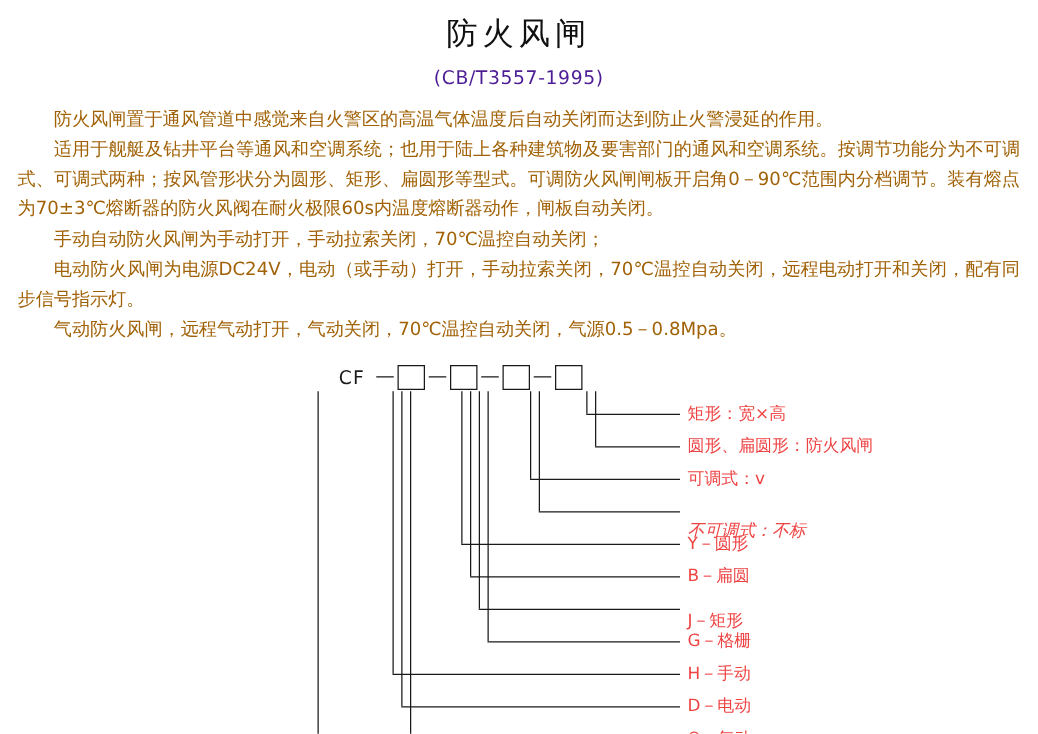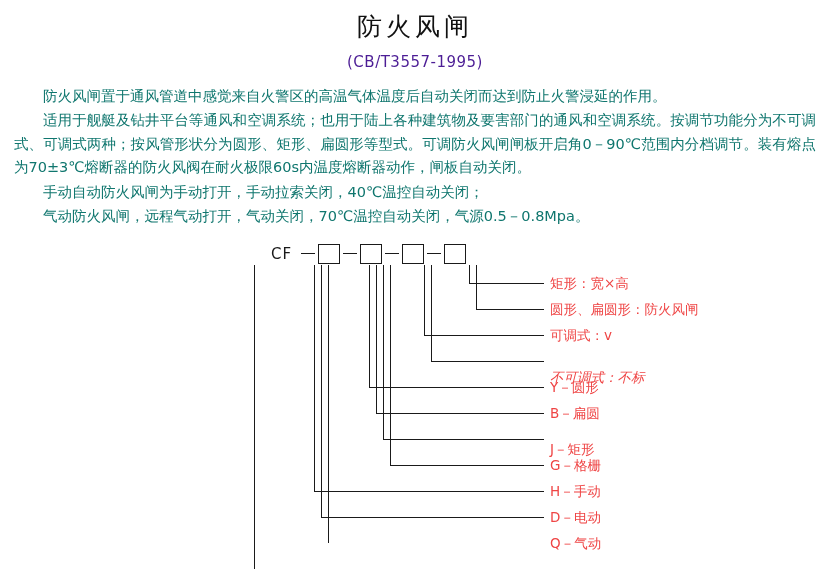--- a/index.html
+++ b/index.html
@@ -35,21 +35,21 @@
     font-size: 15px;
     margin-top: 10px;
     letter-spacing: 0.5px;
     color: #4c1d95;
   }
   .body-text {
     margin-top: 14px;
     font-size: 14.5px;
     line-height: 1.62;
     text-align: justify;
-    color: #0f766e;
+    color: #a16207;
   }
   .para {
     text-indent: 2em;
     margin: 0 0 1px 0;
   }
   
   .diagram {
     position: relative;
     margin-top: 14px;
     height: 262px;
@@ -105,21 +105,22 @@
 <body>
 
 <div class="page">
 
   <div class="title">防火风闸</div>
   <div class="subtitle">(CB/T3557-1995)</div>
 
   <div class="body-text">
     <p class="para">防火风闸置于通风管道中感觉来自火警区的高温气体温度后自动关闭而达到防止火警浸延的作用。</p>
     <p class="para">适用于舰艇及钻井平台等通风和空调系统；也用于陆上各种建筑物及要害部门的通风和空调系统。按调节功能分为不可调式、可调式两种；按风管形状分为圆形、矩形、扁圆形等型式。可调防火风闸闸板开启角0－90℃范围内分档调节。装有熔点为70±3℃熔断器的防火风阀在耐火极限60s内温度熔断器动作，闸板自动关闭。</p>
-    <p class="para">手动自动防火风闸为手动打开，手动拉索关闭，40℃温控自动关闭；</p>
+    <p class="para">手动自动防火风闸为手动打开，手动拉索关闭，70℃温控自动关闭；</p>
+    <p class="para">电动防火风闸为电源DC24V，电动（或手动）打开，手动拉索关闭，70℃温控自动关闭，远程电动打开和关闭，配有同步信号指示灯。</p>
     <p class="para">气动防火风闸，远程气动打开，气动关闭，70℃温控自动关闭，气源0.5－0.8Mpa。</p>
   </div>
 
   <div class="diagram">
 
     <div class="code-row">
       <span class="code-label">CF</span>
       <span class="dash"></span>
       <span class="box"></span>
       <span class="dash"></span>

